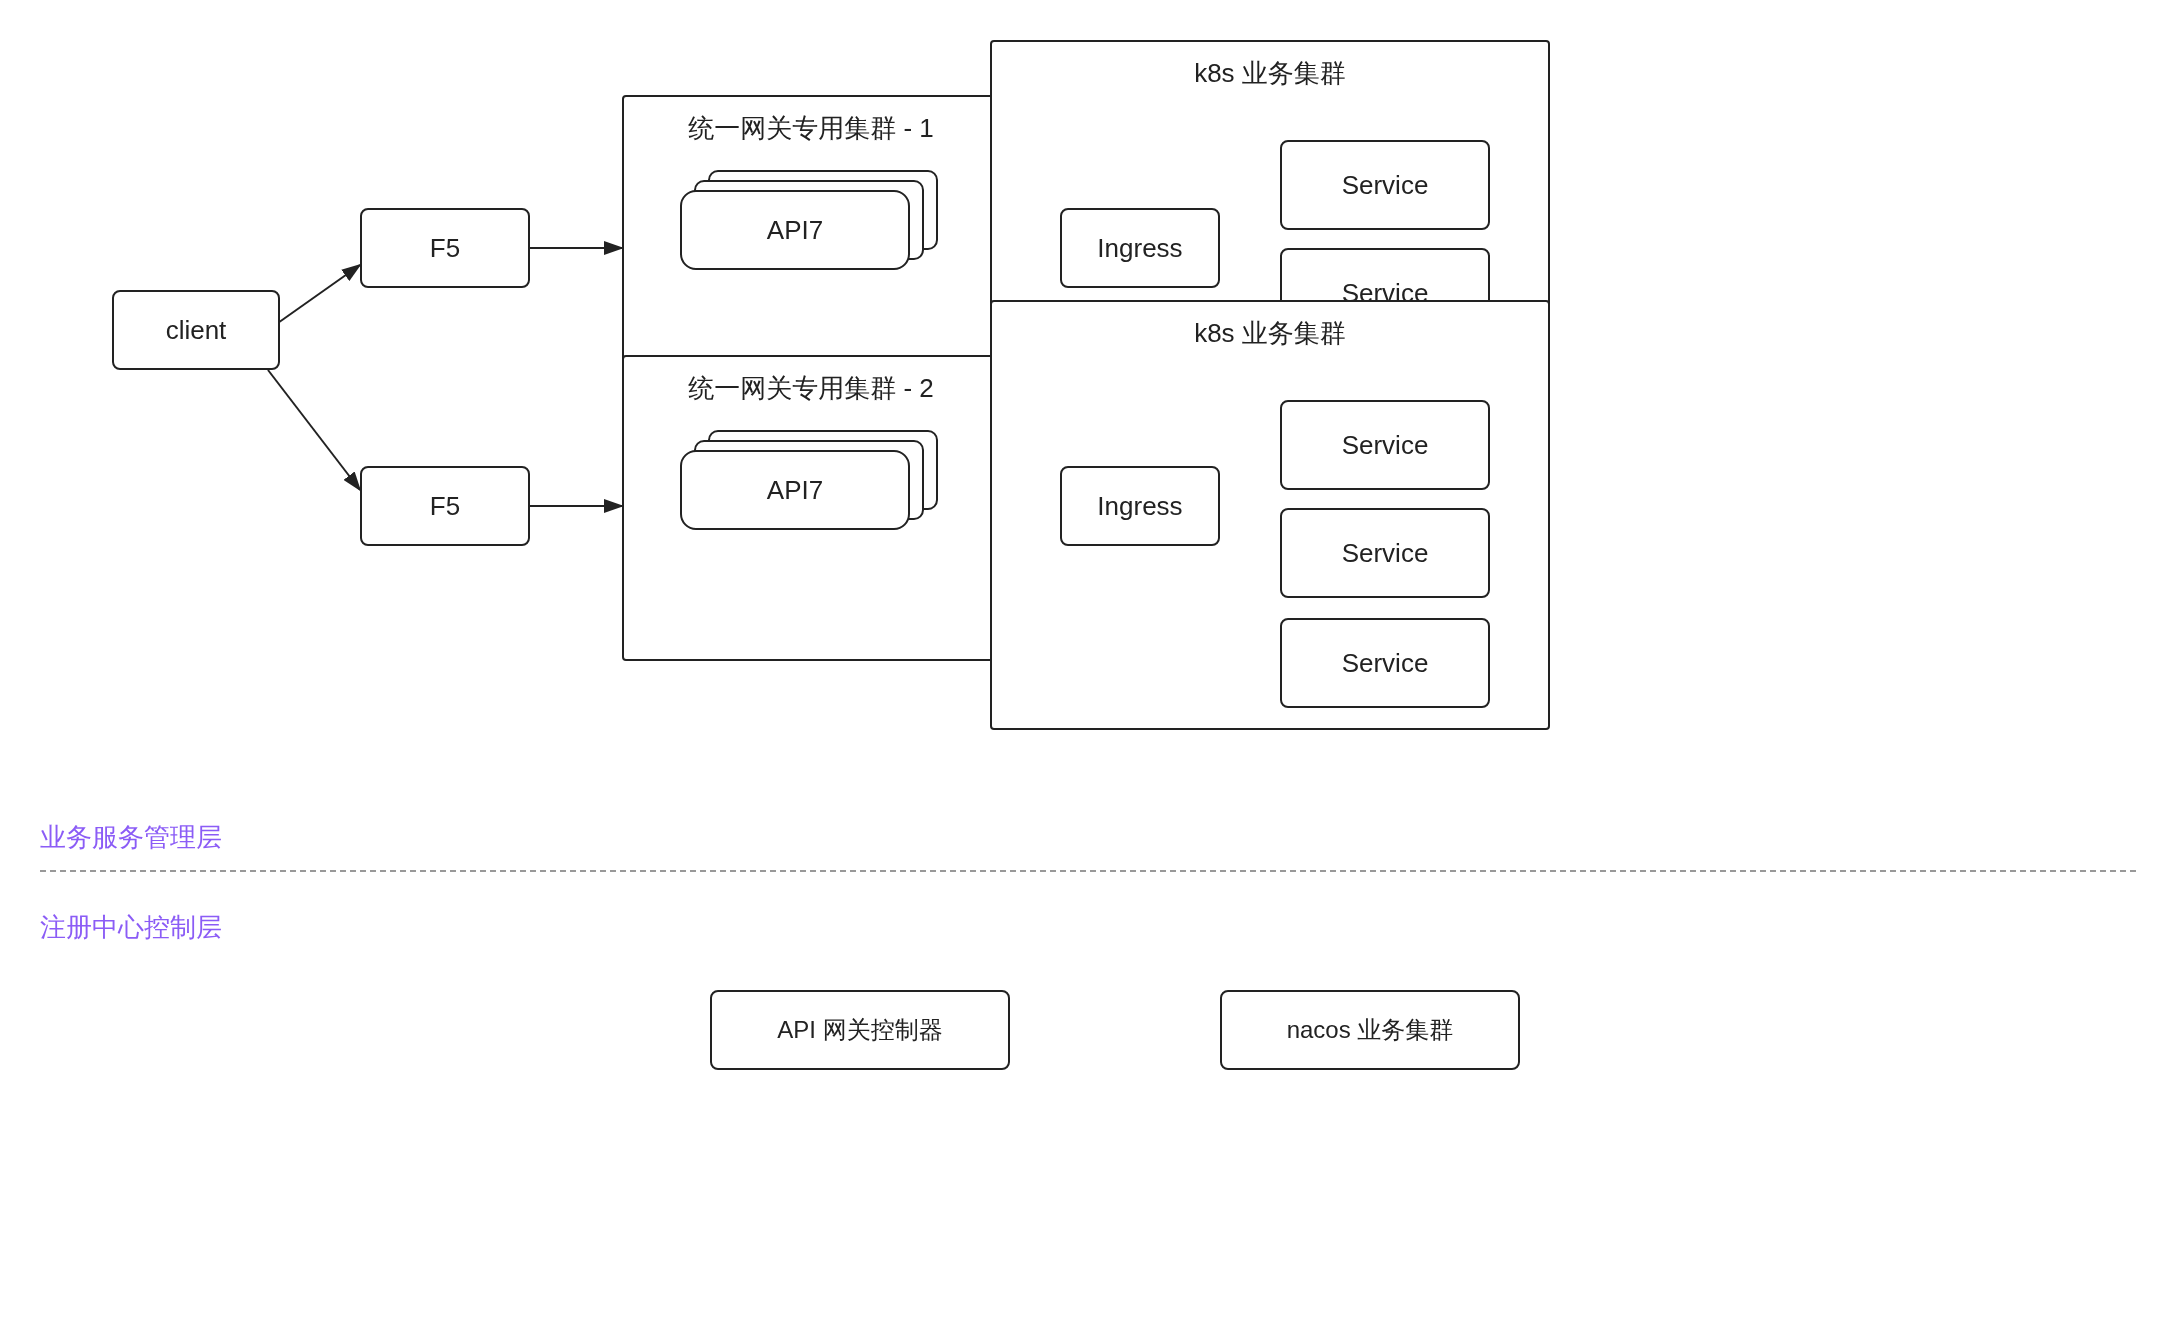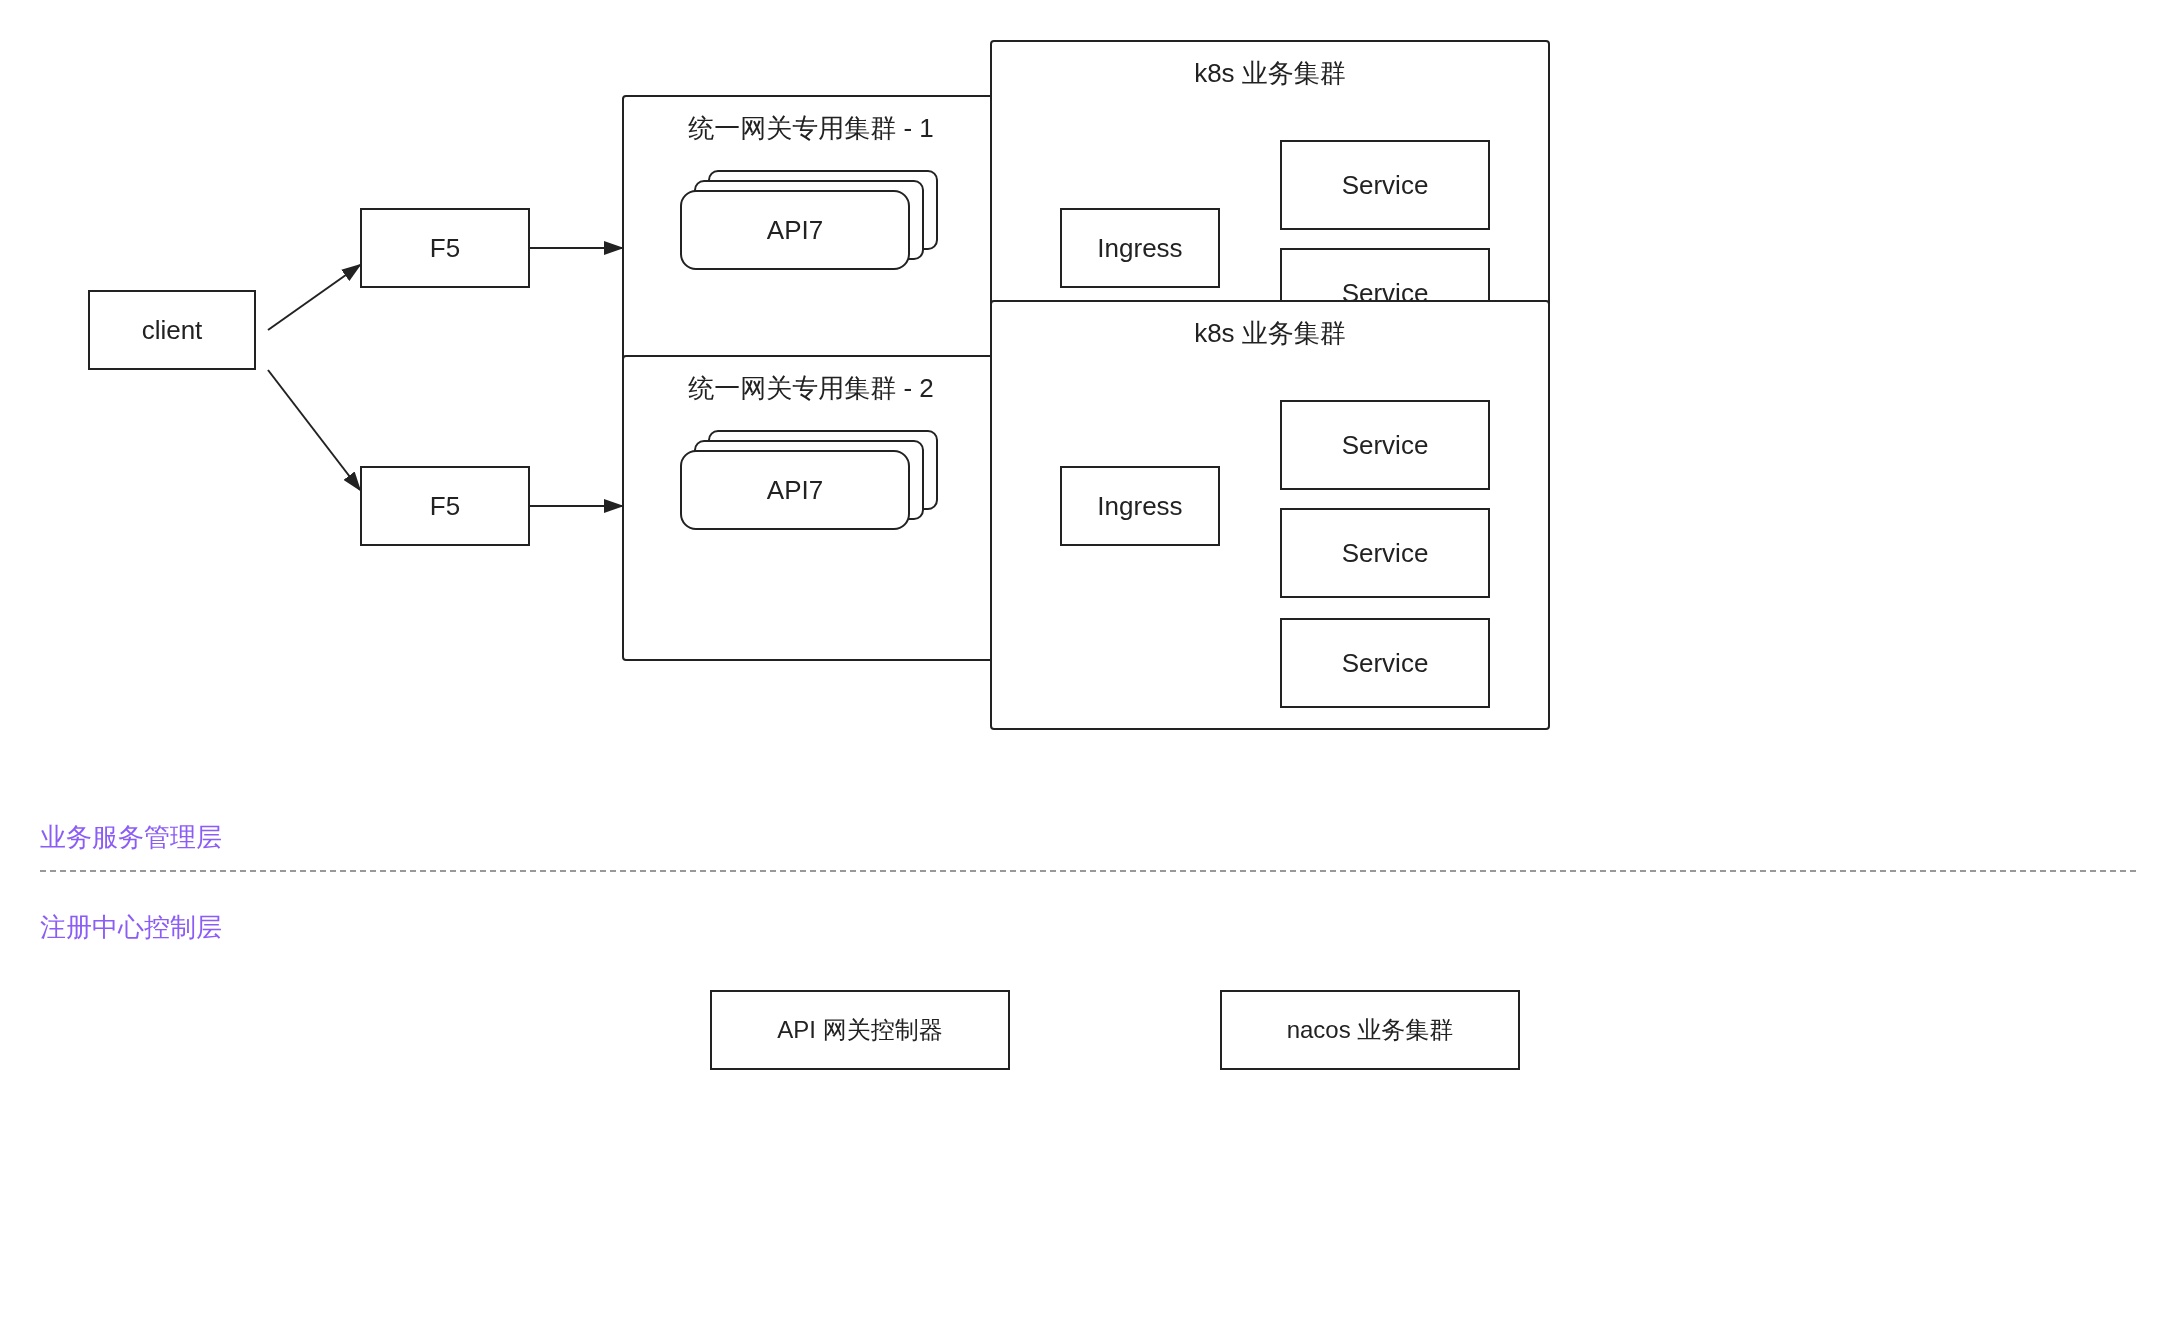--- a/index.html
+++ b/index.html
@@ -17,21 +17,21 @@
     .diagram-container {
       position: relative;
       width: 2176px;
       height: 1334px;
     }
 
     
     .box {
       position: absolute;
       border: 2px solid #222;
-      border-radius: 0;
+      border-radius: 8px;
       display: flex;
       align-items: center;
       justify-content: center;
       background: #fff;
       font-size: 26px;
     }
 
     .box.large-container {
       border-radius: 4px;
       flex-direction: column;
@@ -129,21 +129,21 @@
 
     <line x1="900" y1="506" x2="990" y2="506" stroke="#222" stroke-width="2" marker-end="url(#arrow)"></line>
 
     <line x1="1140" y1="483" x2="1210" y2="444" stroke="#222" stroke-width="2" marker-end="url(#arrow)"></line>
 
     <line x1="1140" y1="506" x2="1210" y2="543" stroke="#222" stroke-width="2" marker-end="url(#arrow)"></line>
 
     <line x1="1140" y1="525" x2="1210" y2="642" stroke="#222" stroke-width="2" marker-end="url(#arrow)"></line>
   </svg>
 
-  <div class="box" style="left:88px; top:290px; width:168px; height:80px;">
+  <div class="box" style="left:112px; top:290px; width:168px; height:80px;">
     <span>client</span>
   </div>
 
   <div class="box" style="left:360px; top:208px; width:170px; height:80px;">
     <span>F5</span>
   </div>
 
   <div class="box large-container" style="left:622px; top:95px; width:378px; height:306px;">
     <span class="container-label">统一网关专用集群 - 1</span>
   </div>

